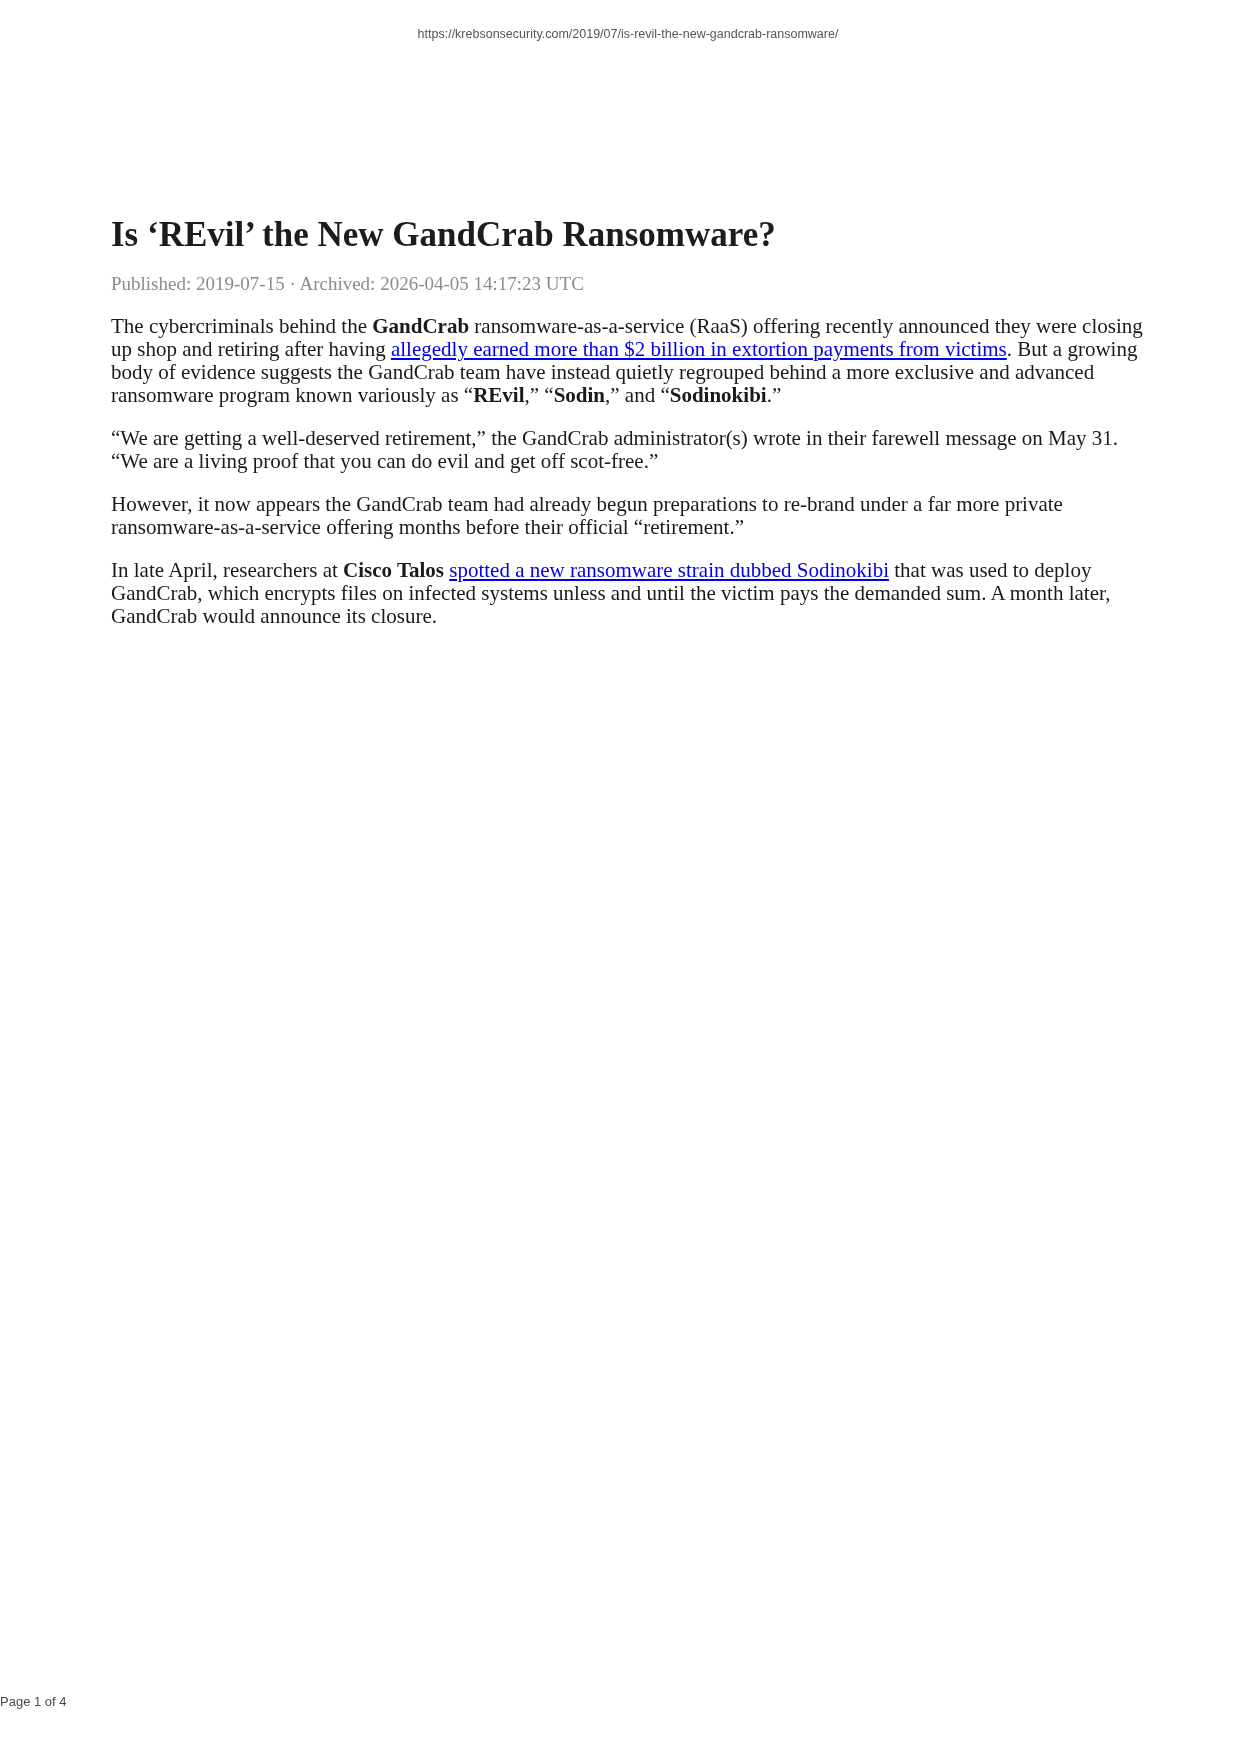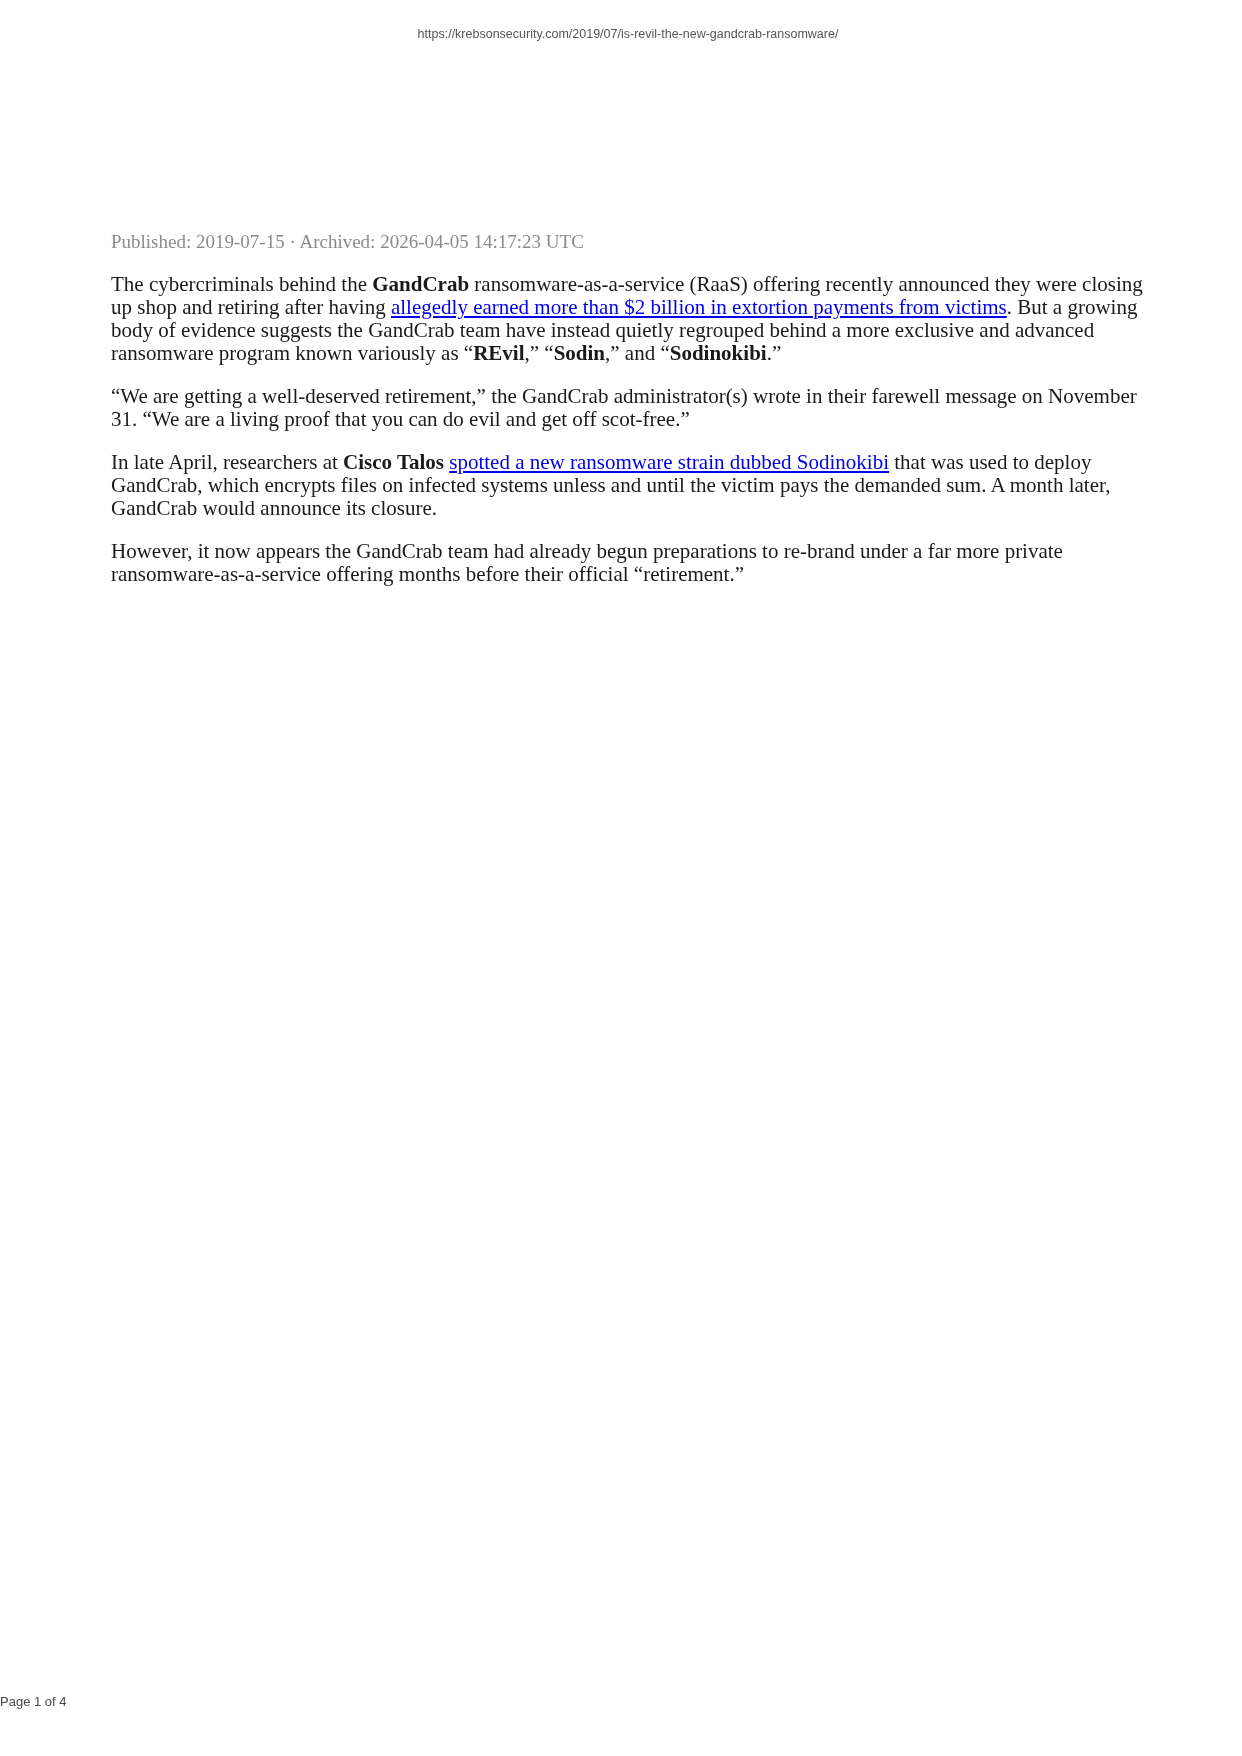--- a/index.html
+++ b/index.html
@@ -70,22 +70,23 @@
   }
 </style>
 </head>
 <body>
 
 <div class="url-bar">
   <span>https://krebsonsecurity.com/2019/07/is-revil-the-new-gandcrab-ransomware/</span>
 </div>
 
 <main class="article">
+  <h1 class="title">Is ‘REvil’ the New GandCrab Ransomware?</h1>
   <div class="meta">Published: 2019-07-15 · Archived: 2026-04-05 14:17:23 UTC</div>
   <div class="body-text" id="article-body">
       <p><span>The cybercriminals behind the </span><b>GandCrab</b><span> ransomware-as-a-service (RaaS) offering recently announced they were closing up shop and retiring after having </span><a href="#" style="color: rgb(0, 0, 238);">allegedly earned more than $2 billion in extortion payments from victims</a><span>. But a growing body of evidence suggests the GandCrab team have instead quietly regrouped behind a more exclusive and advanced ransomware program known variously as “</span><b>REvil</b><span>,” “</span><b>Sodin</b><span>,” and “</span><b>Sodinokibi</b><span>.”</span></p>
-      <p><span>“We are getting a well-deserved retirement,” the GandCrab administrator(s) wrote in their farewell message on November 31. “We are a living proof that you can do evil and get off scot-free.”</span></p>
+      <p><span>“We are getting a well-deserved retirement,” the GandCrab administrator(s) wrote in their farewell message on May 31. “We are a living proof that you can do evil and get off scot-free.”</span></p>
+      <p><span>However, it now appears the GandCrab team had already begun preparations to re-brand under a far more private ransomware-as-a-service offering months before their official “retirement.”</span></p>
       <p><span>In late April, researchers at </span><b>Cisco Talos</b><span> </span><a href="#" style="color: rgb(0, 0, 238);">spotted a new ransomware strain dubbed Sodinokibi</a><span> that was used to deploy GandCrab, which encrypts files on infected systems unless and until the victim pays the demanded sum. A month later, GandCrab would announce its closure.</span></p>
-      <p><span>However, it now appears the GandCrab team had already begun preparations to re-brand under a far more private ransomware-as-a-service offering months before their official “retirement.”</span></p>
     </div>
 </main>
 
 <div class="page-footer">Page 1 of 4</div>
 
 </body></html>

